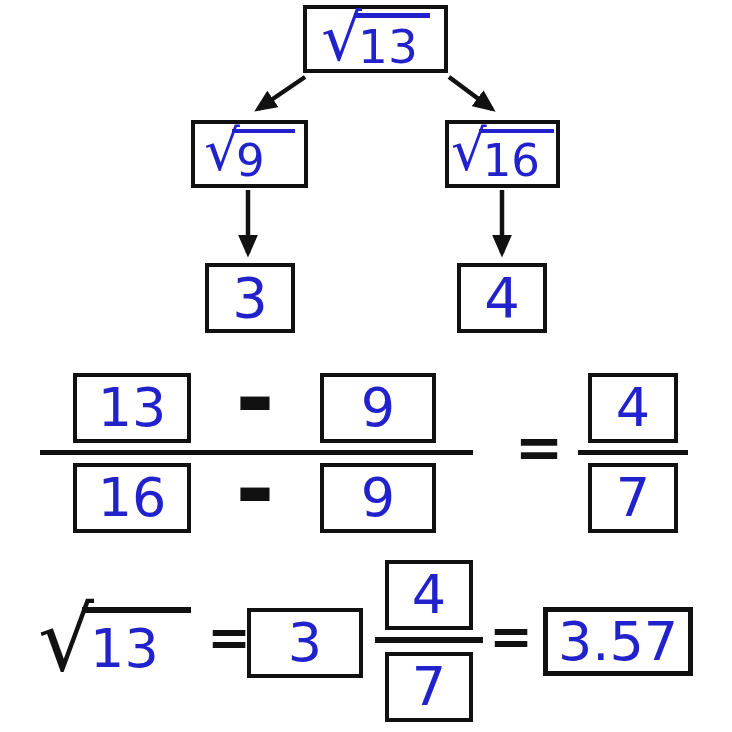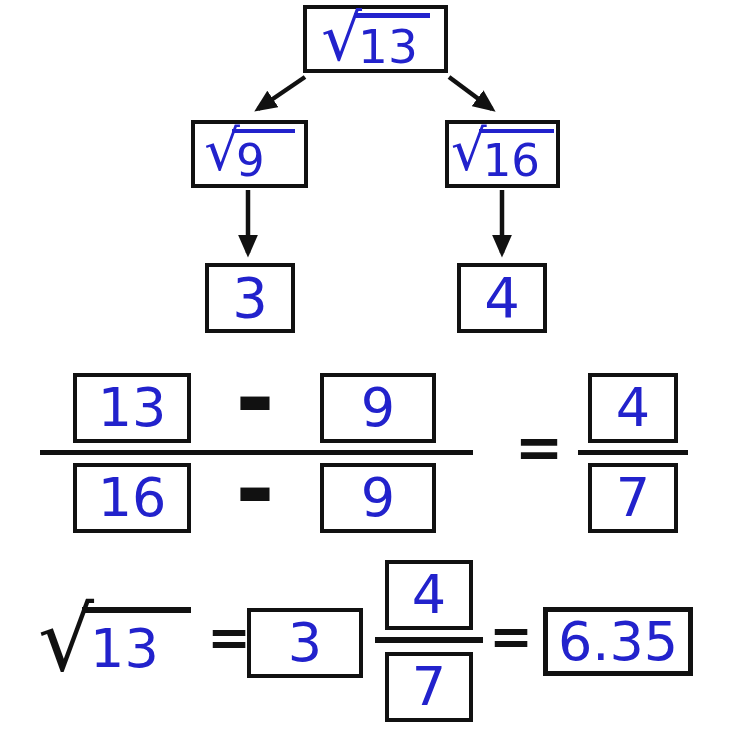--- a/index.html
+++ b/index.html
@@ -129,16 +129,16 @@
     <span class="num f54">4</span>
   </div>
   <div class="fline" style="left:375px;top:637px;width:108px;height:6px"></div>
   <div class="bx" style="left:385px;top:652px;width:88px;height:70px">
     <span class="num f54">7</span>
   </div>
 
   <div class="op eq-sm" style="left:471px;top:596px">=</div>
 
   <div class="bx thick" style="left:543px;top:607px;width:150px;height:69px">
-    <span class="num f54">6.35</span>
+    <span class="num f54">3.57</span>
   </div>
 
 </div>
 
 </body></html>

